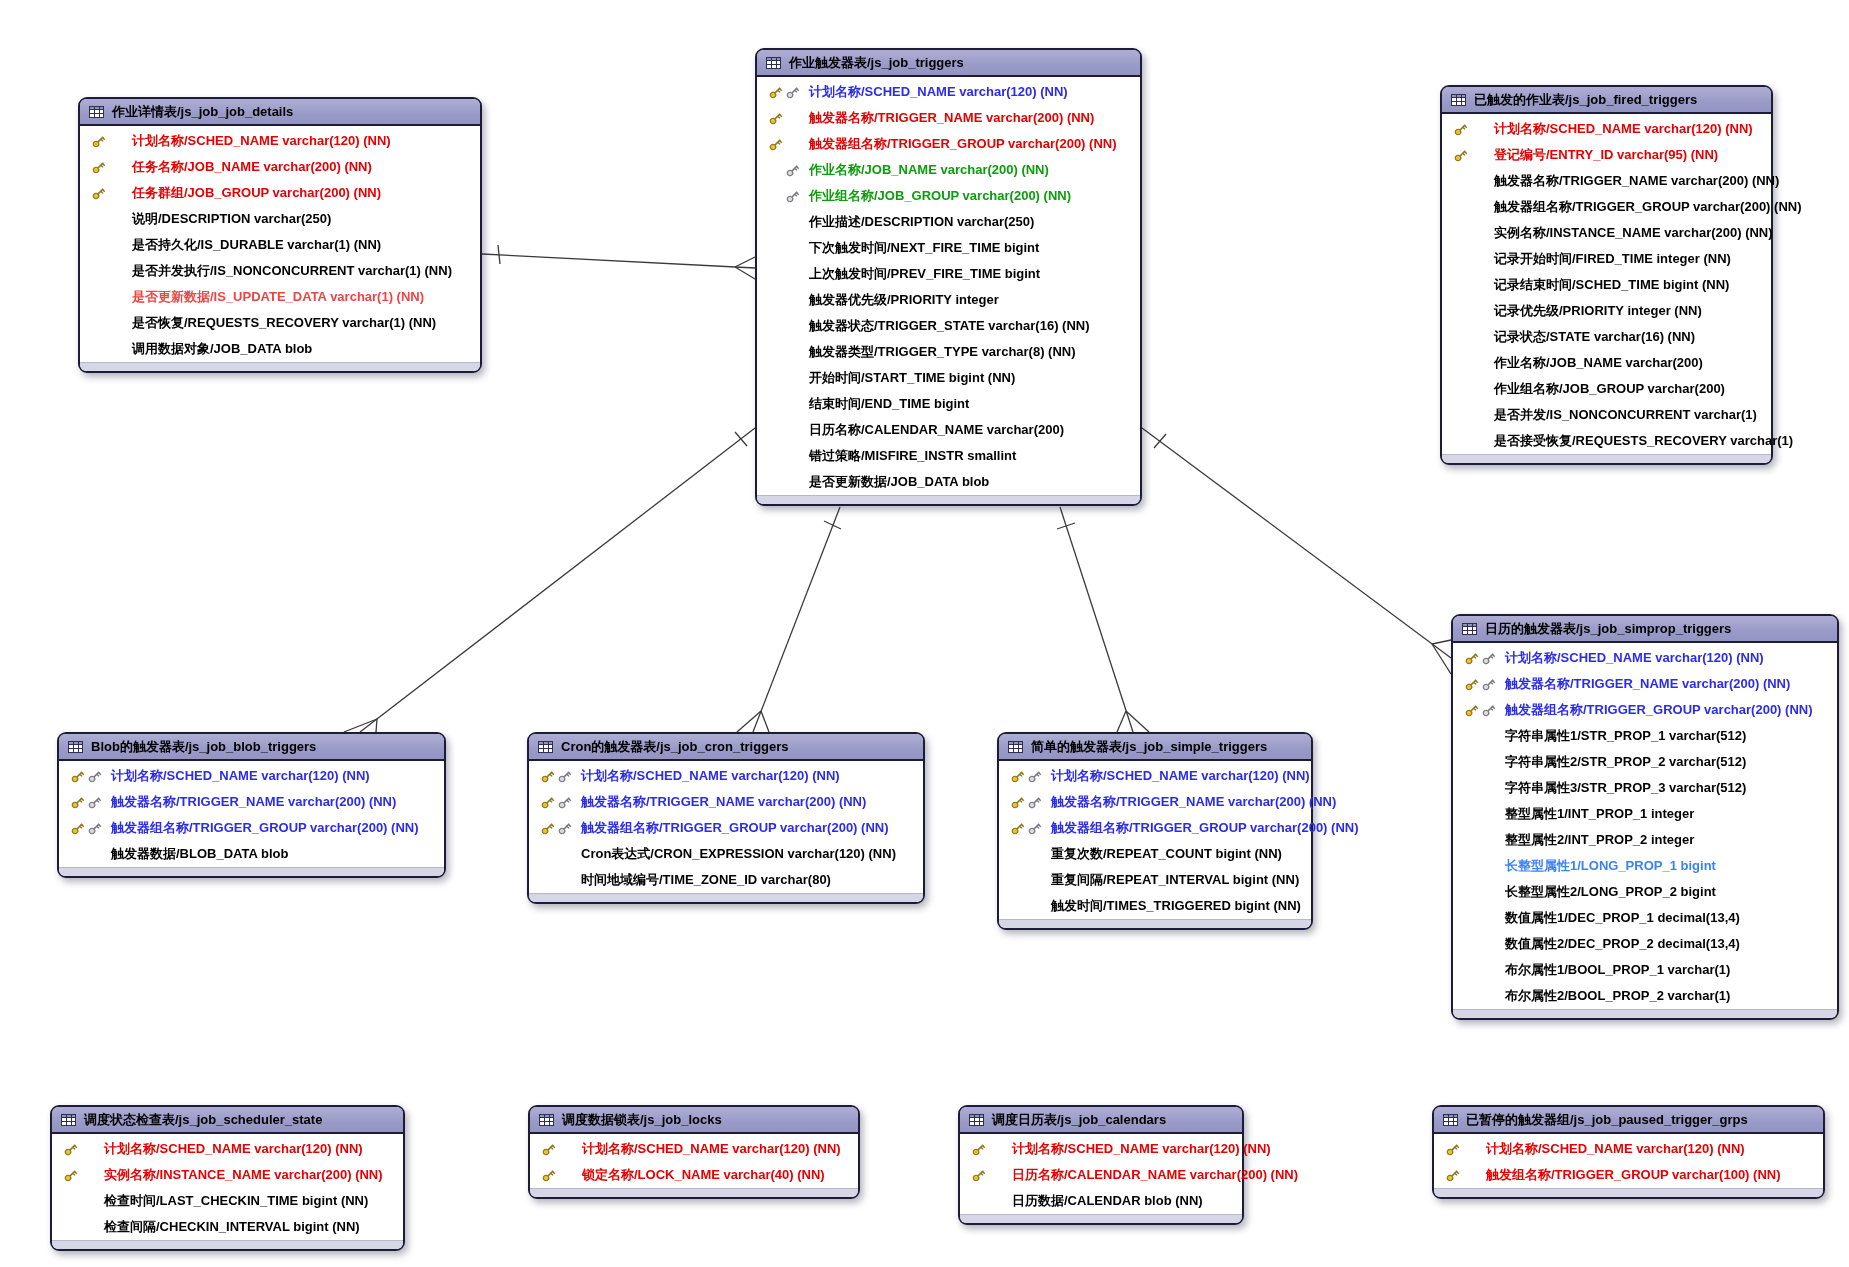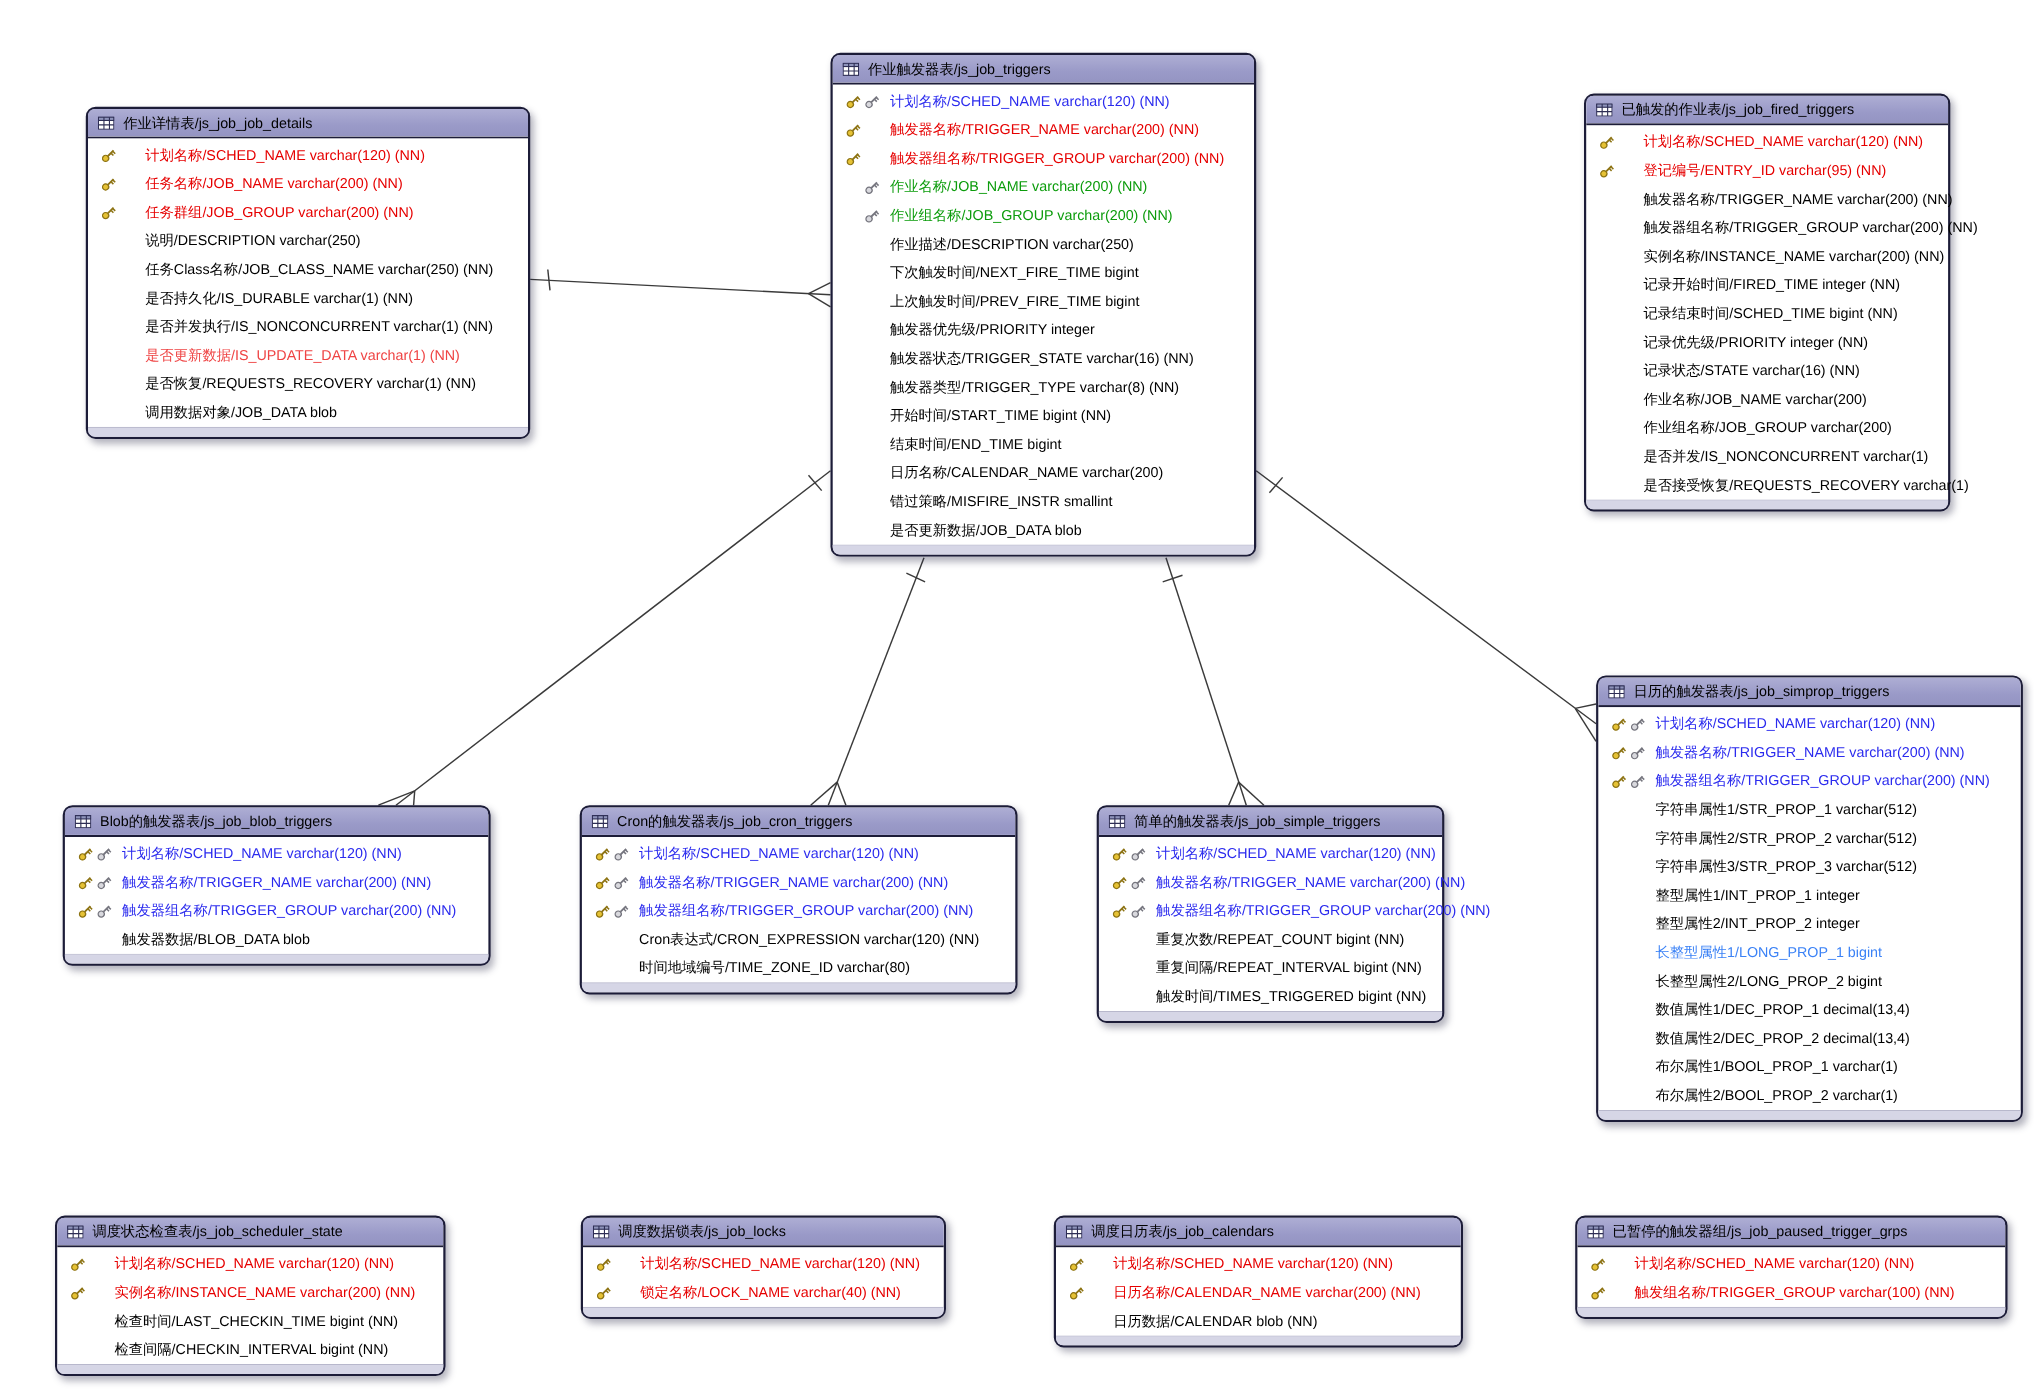--- a/index.html
+++ b/index.html
@@ -11,20 +11,21 @@
 
   .rels{position:absolute;left:0;top:0;pointer-events:none;}
   .rels line{stroke:#3a3a3a;stroke-width:1.3;fill:none;}
 
   .etable{
     position:absolute;
     background:#ffffff;
     border:2px solid #1c1c38;
     border-radius:9px;
     box-shadow:3px 4px 7px rgba(40,40,70,.35);
+    font-weight:bold;
   }
   .ehead{
     height:27px;
     display:flex;align-items:center;gap:8px;
     padding:0 9px;
     background:linear-gradient(180deg,#aeaed4 0%,#9a9ac8 60%,#9494c2 100%);
     border-bottom:2px solid #1c1c38;
     border-radius:6px 6px 0 0;
   }
   .etitle{font-size:13px;color:#000;white-space:nowrap;}
@@ -130,25 +131,20 @@
           <span class="ctext" style="color: rgb(230, 0, 0);">任务群组/JOB_GROUP varchar(200) (NN)</span>
         </div>
         <div class="erow">
           <span class="kslot"></span>
           <span class="kslot"></span>
           <span class="ctext" style="color: rgb(0, 0, 0);">说明/DESCRIPTION varchar(250)</span>
         </div>
         <div class="erow">
           <span class="kslot"></span>
           <span class="kslot"></span>
-          <span class="ctext" style="color: rgb(0, 0, 0);">任务Class名称/JOB_CLASS_NAME varchar(250) (NN)</span>
-        </div>
-        <div class="erow">
-          <span class="kslot"></span>
-          <span class="kslot"></span>
           <span class="ctext" style="color: rgb(0, 0, 0);">是否持久化/IS_DURABLE varchar(1) (NN)</span>
         </div>
         <div class="erow">
           <span class="kslot"></span>
           <span class="kslot"></span>
           <span class="ctext" style="color: rgb(0, 0, 0);">是否并发执行/IS_NONCONCURRENT varchar(1) (NN)</span>
         </div>
         <div class="erow">
           <span class="kslot"></span>
           <span class="kslot"></span>
@@ -877,21 +873,21 @@
               <line x1="14.1" y1="7.4" x2="14.1" y2="10.4" stroke="#8d7313" stroke-width="1.5"></line>
             </svg>
           </span>
           <span class="kslot"></span>
           <span class="ctext" style="color: rgb(230, 0, 0);">锁定名称/LOCK_NAME varchar(40) (NN)</span>
         </div>
       </div>
     <div class="efoot"></div>
   </div>
 
-  <div class="etable" style="left:958px;top:1105px;width:372px;">
+  <div class="etable" style="left:958px;top:1105px;width:286px;">
     <div class="ehead">
       <span class="ticon">
           <svg width="15" height="12" viewBox="0 0 15 12">
             <rect x="0.5" y="0.5" width="14" height="11" fill="#ffffff" stroke="#2e2e55"></rect>
             <rect x="0.5" y="0.5" width="14" height="3" fill="#8f94bb" stroke="#2e2e55"></rect>
             <line x1="5.5" y1="0.5" x2="5.5" y2="11.5" stroke="#2e2e55"></line>
             <line x1="10.5" y1="0.5" x2="10.5" y2="11.5" stroke="#2e2e55"></line>
             <line x1="0.5" y1="7.5" x2="14.5" y2="7.5" stroke="#2e2e55"></line>
           </svg>
         </span>

